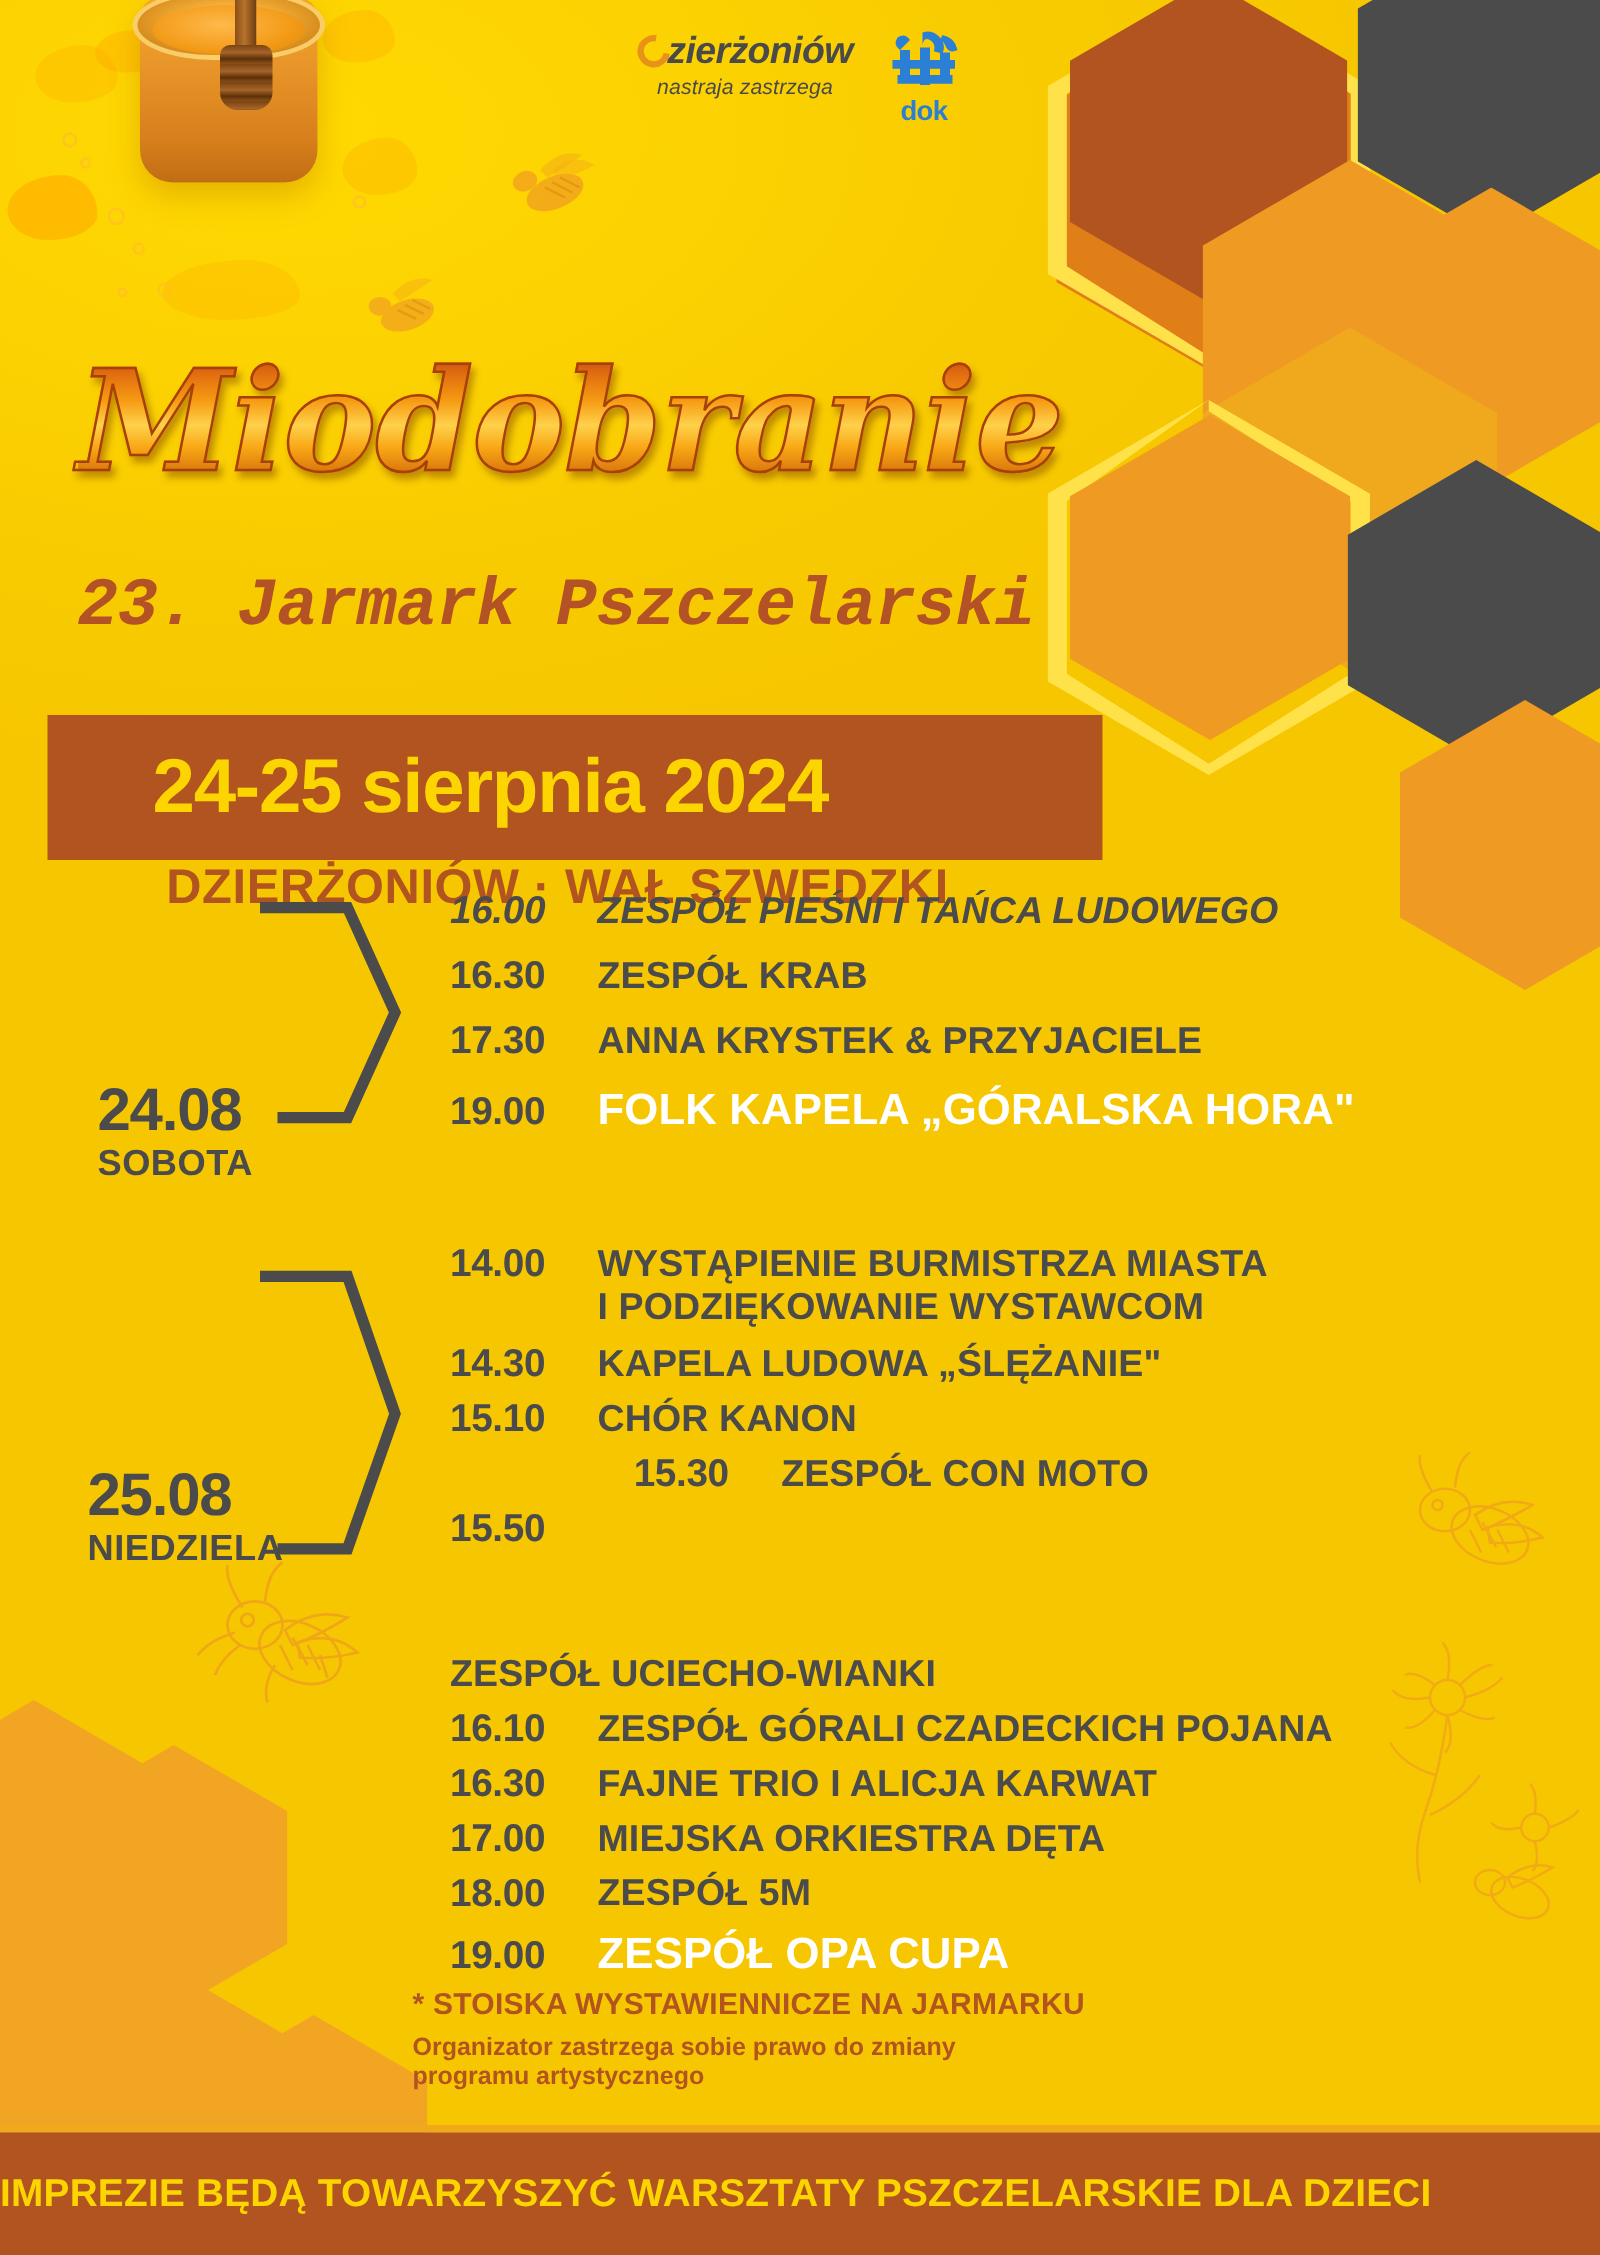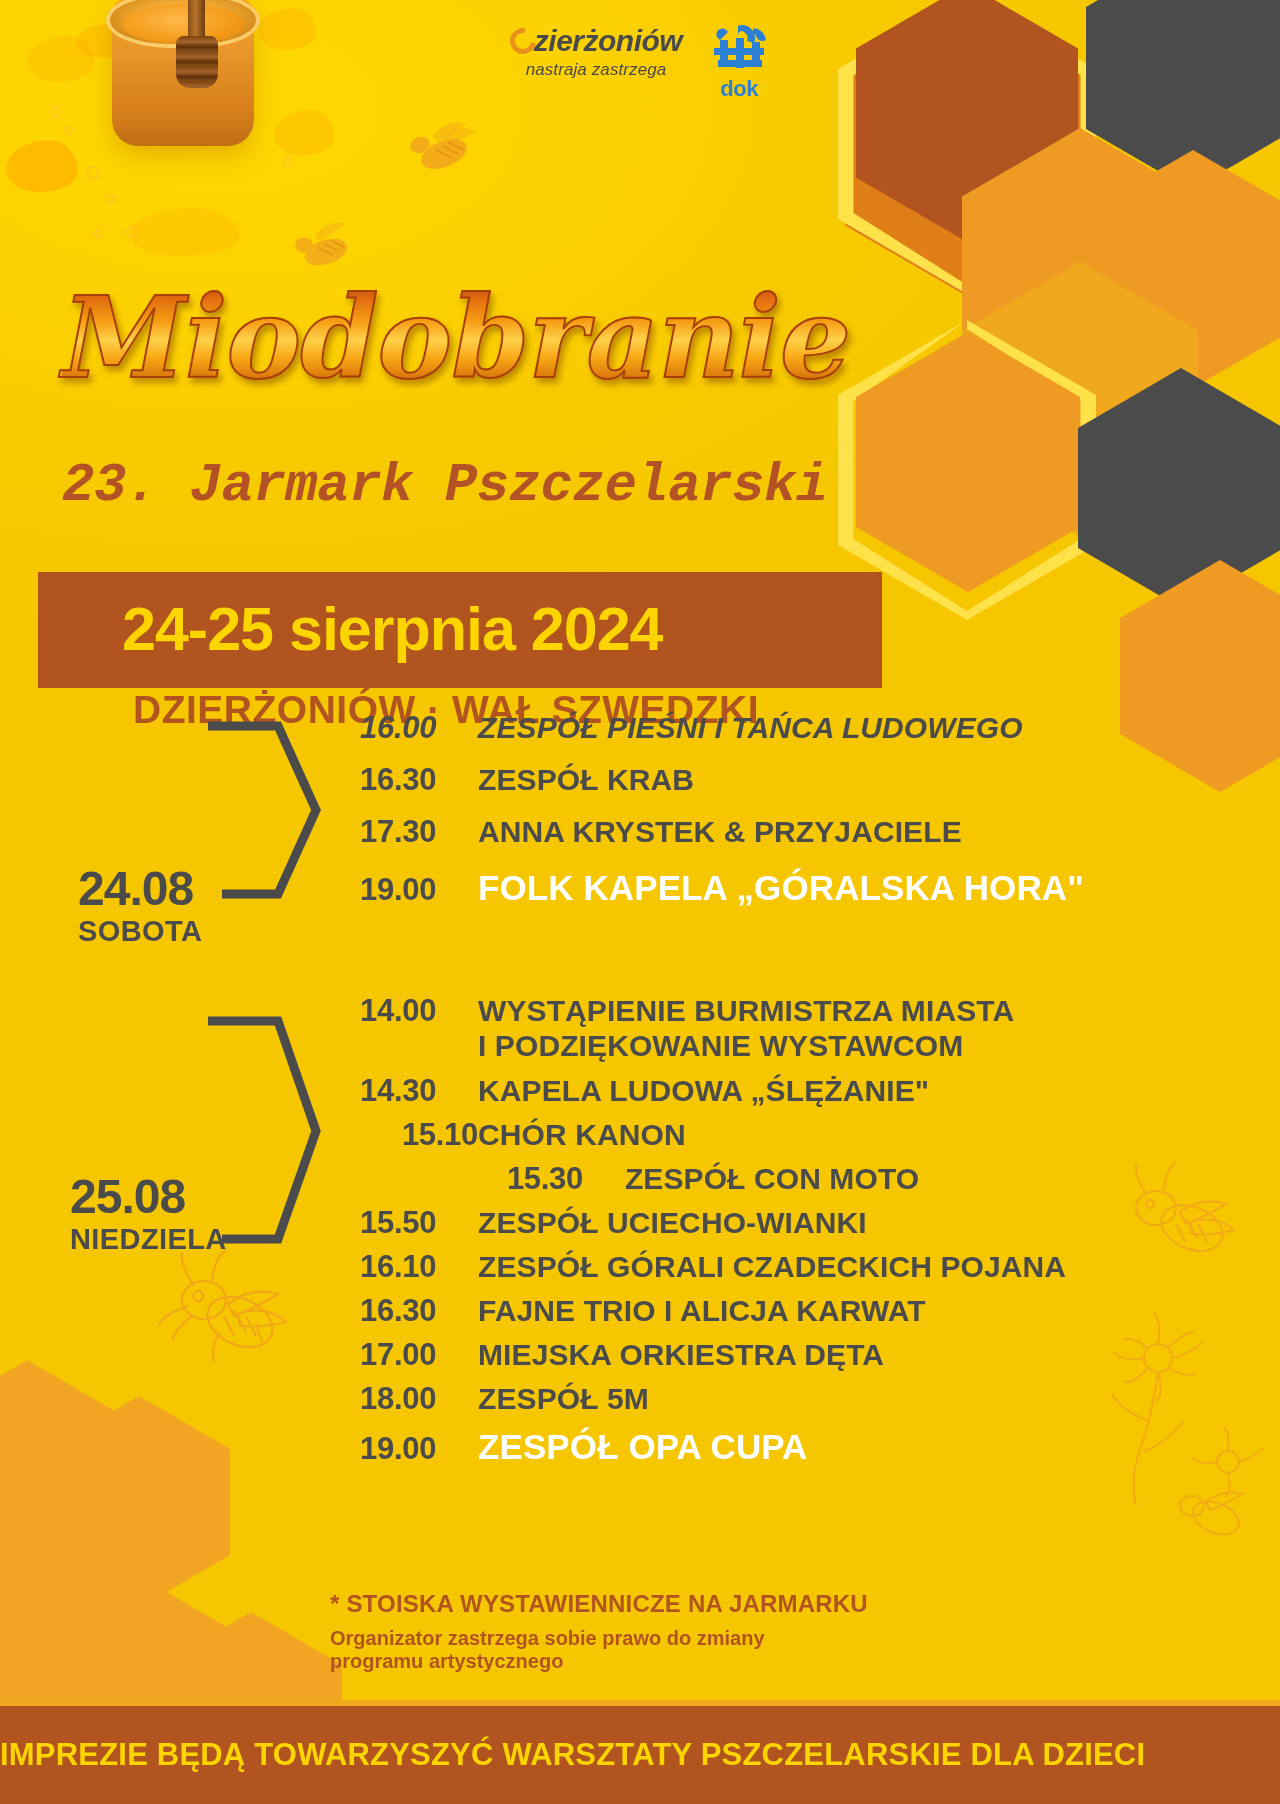--- a/index.html
+++ b/index.html
@@ -349,29 +349,29 @@
       <div class="row">
         <div class="time">14.00</div>
         <div class="act">WYSTĄPIENIE BURMISTRZA MIASTA</div>
       </div>
       <div class="act cont" style="margin-bottom:10px;">I PODZIĘKOWANIE WYSTAWCOM</div>
 
       <div class="row" style="margin-bottom:8px;">
         <div class="time">14.30</div>
         <div class="act">KAPELA LUDOWA „ŚLĘŻANIE"</div>
       </div>
-      <div class="row" style="margin-bottom:8px;text-align:right;">
+      <div class="row" style="margin-bottom:8px;">
         <div class="time">15.10</div>
         <div class="act">CHÓR KANON</div>
       </div>
       <div class="row" style="margin-bottom:8px;justify-content:center;">
         <div class="time">15.30</div>
         <div class="act">ZESPÓŁ CON MOTO</div>
       </div>
-      <div class="row" style="margin-bottom:8px;">
+      <div class="row" style="margin-bottom:8px;flex-direction:column;">
         <div class="time">15.50</div>
         <div class="act">ZESPÓŁ UCIECHO-WIANKI</div>
       </div>
       <div class="row" style="margin-bottom:8px;">
         <div class="time">16.10</div>
         <div class="act">ZESPÓŁ GÓRALI CZADECKICH POJANA</div>
       </div>
       <div class="row" style="margin-bottom:8px;">
         <div class="time">16.30</div>
         <div class="act">FAJNE TRIO I ALICJA KARWAT</div>

